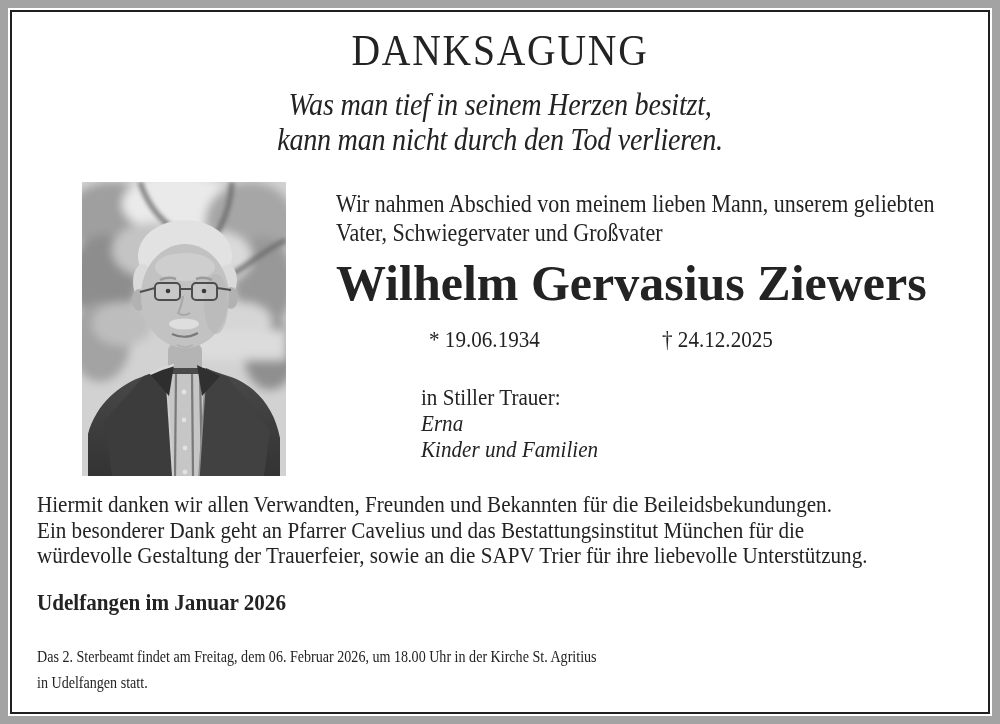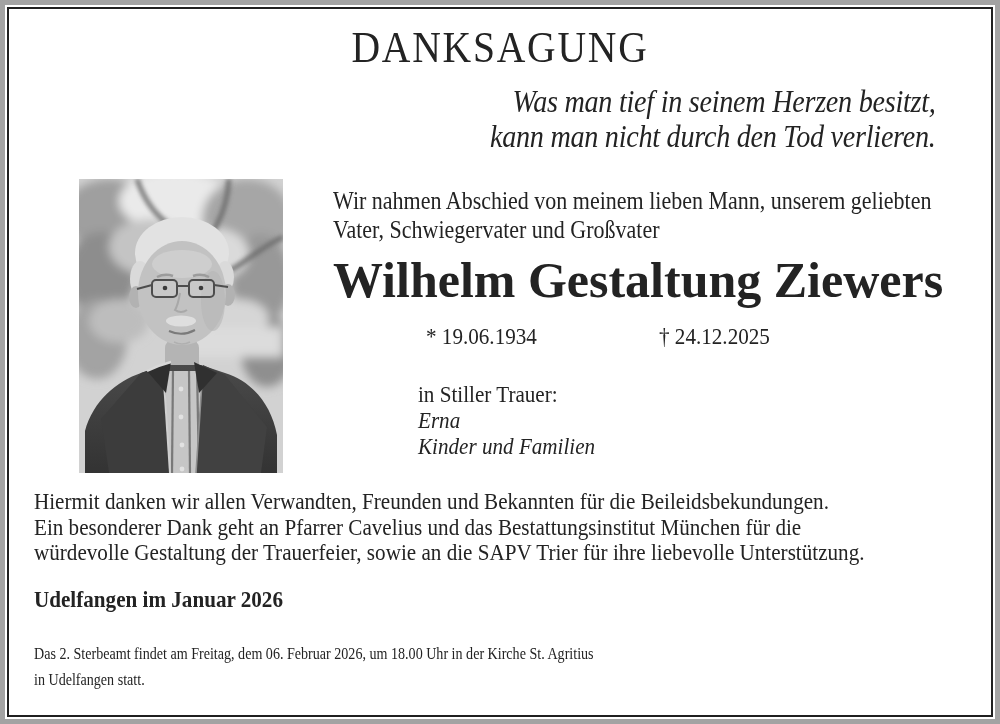--- a/index.html
+++ b/index.html
@@ -1,21 +1,21 @@
 <!DOCTYPE html>
 <html lang="de"><head>
 <meta charset="utf-8">
 <style>
   html,body { margin:0; padding:0; background:#ffffff; }
   .page {
     position: relative;
     width: 1000px; height: 724px;
     box-sizing: border-box;
     background: #ffffff;
-    border: 5px solid #a3a3a3;
+    border: 8px solid #a3a3a3;
     font-family: "Liberation Serif", "DejaVu Serif", serif;
     color: #232323;
     overflow: hidden;
   }
   .frame-inner {
     position: absolute; inset: 2px;
     border: 2px solid #1f1f1f;
     pointer-events: none;
   }
   .abs { position: absolute; }
@@ -23,21 +23,21 @@
   .cond-center { transform: scaleX(0.88); transform-origin: 50% 0; white-space: nowrap; }
   .center { left: 0; width: 100%; text-align: center; }
   .title {
     top: 16px;
     font-size: 45px; letter-spacing: 2px;
     font-weight: 400;
   }
   .quote {
     top: 79px;
     font-size: 32px; font-style: italic;
-    line-height: 35px; letter-spacing: -0.3px; text-align: right;
+    line-height: 35px; letter-spacing: -0.3px;
   }
   .intro {
     left: 328px; top: 181px;
     font-size: 25px; line-height: 29px;
   }
   .name {
     left: 328px; top: 246px;
     font-size: 50px; font-weight: 700;
     margin: 0; white-space: nowrap;
   }
@@ -172,21 +172,21 @@
       <path d="M 90,152 Q 103,158 116,151" stroke="#7a7a7a" stroke-width="2" fill="none"></path>
       <path d="M 95,163 Q 103,167 111,163" stroke="#b0b0b0" stroke-width="1.5" fill="none"></path>
     </g>
   </svg>
 
   <div class="abs intro">
     <span class="line cond">Wir nahmen Abschied von meinem lieben Mann, unserem geliebten</span>
     <span class="line cond">Vater, Schwiegervater und Großvater</span>
   </div>
 
-  <h1 class="abs name">Wilhelm Gestaltung Ziewers</h1>
+  <h1 class="abs name">Wilhelm Gervasius Ziewers</h1>
 
   <div class="abs date-span cond" style="left:421px;">
     <span>*</span>
     <span>19.06.1934</span>
   </div>
   <div class="abs date-span cond" style="left:654px;">
     <span>†</span>
     <span>24.12.2025</span>
   </div>
 

